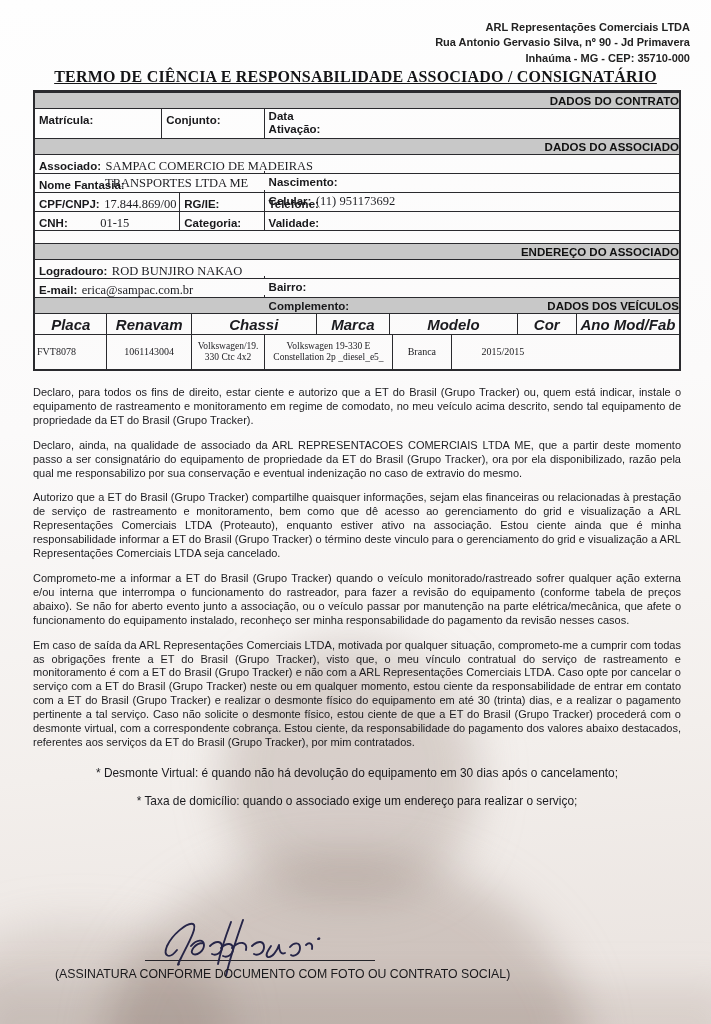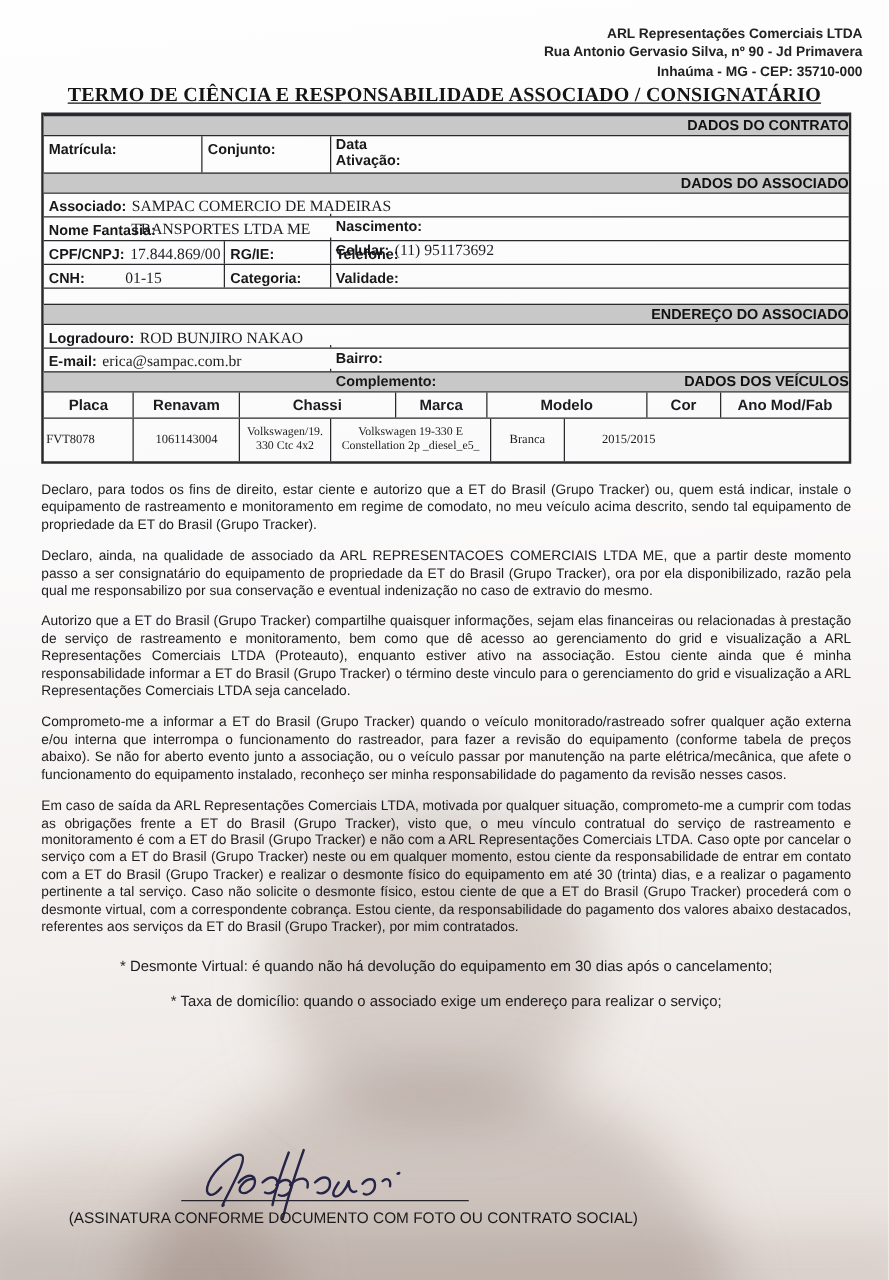--- a/index.html
+++ b/index.html
@@ -27,21 +27,21 @@
   .c22{width:22.4%;} .c13{width:13.1%;}
   .c35{width:35.5%;} .c65{width:64.5%;margin-top:16px;}
   .h30{height:30px;} .h19{height:19px;} .h13{height:13px;}
   .stack span{display:block;line-height:13px;}
   .fant-val{position:absolute;left:70px;top:2px;}
   .cnh-val{margin-left:28px;}
   
   .vcell{box-sizing:border-box;display:flex;align-items:center;justify-content:center;
          text-align:center;padding:1px 2px;white-space:normal;}
   .vcell + .vcell{border-left:1.5px solid #2a2a2e;}
-  .vh{font-weight:bold;font-size:12px;height:20px;}
+  .vh{font-weight:bold;font-size:15px;height:20px;font-style:italic;}
   .vd{font-family:"Liberation Serif",serif;font-size:10px;height:34px;line-height:1.15;}
   .vd.small{font-size:9.5px;}
   .vd.placa{justify-content:flex-start;text-align:left;}
   .w1{width:11.1%;} .w2{width:13.1%;} .w3{width:19.4%;} .w4{width:11.4%;}
   .w5{width:19.8%;} .w6{width:9.2%;} .w7{width:16.0%;}
   
   .content{position:absolute;left:33px;top:386px;width:648px;}
   .content p{margin:0 0 11px 0;font-size:11px;line-height:13.9px;text-align:justify;color:#1c1c20;}
   .notes{margin-top:16px;text-align:center;}
   .notes div{font-size:11.9px;margin-bottom:14px;color:#1c1c20;}

